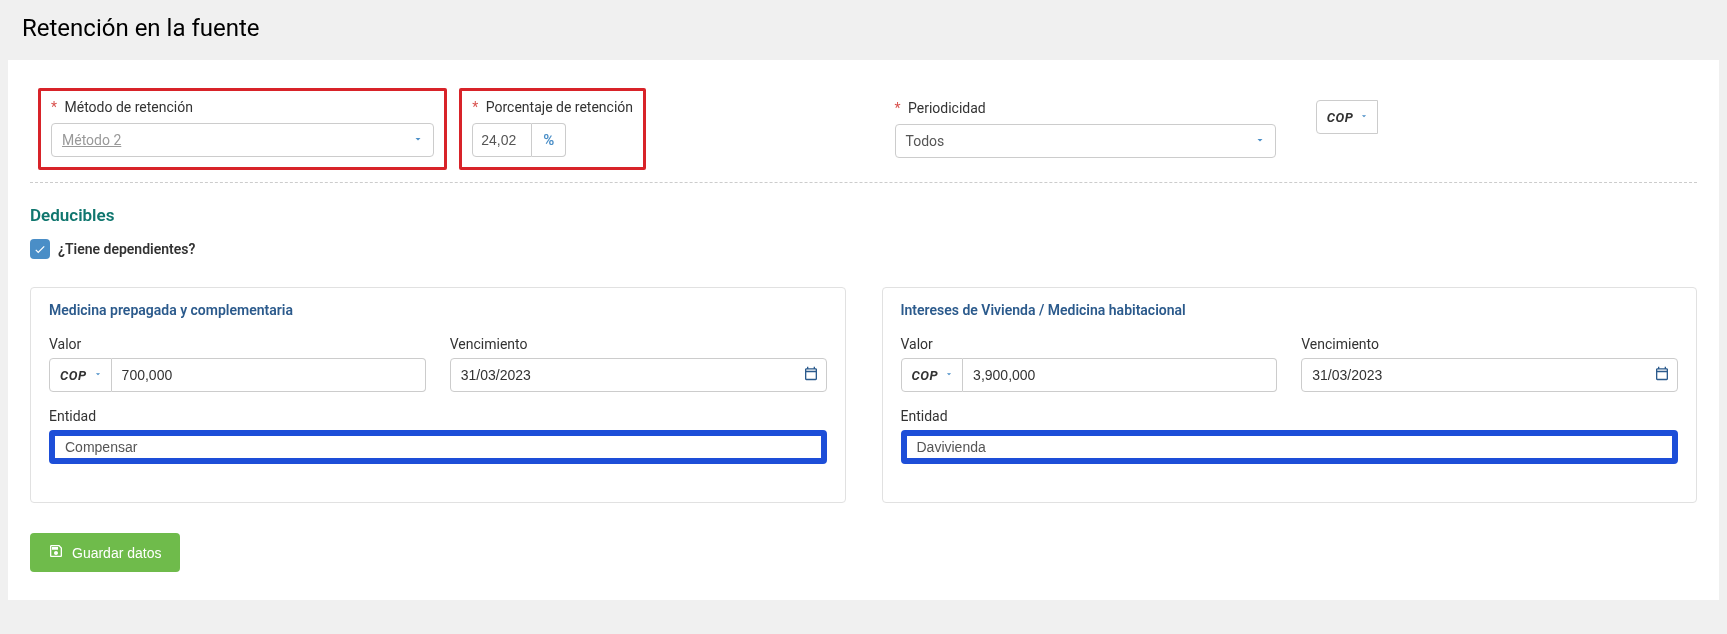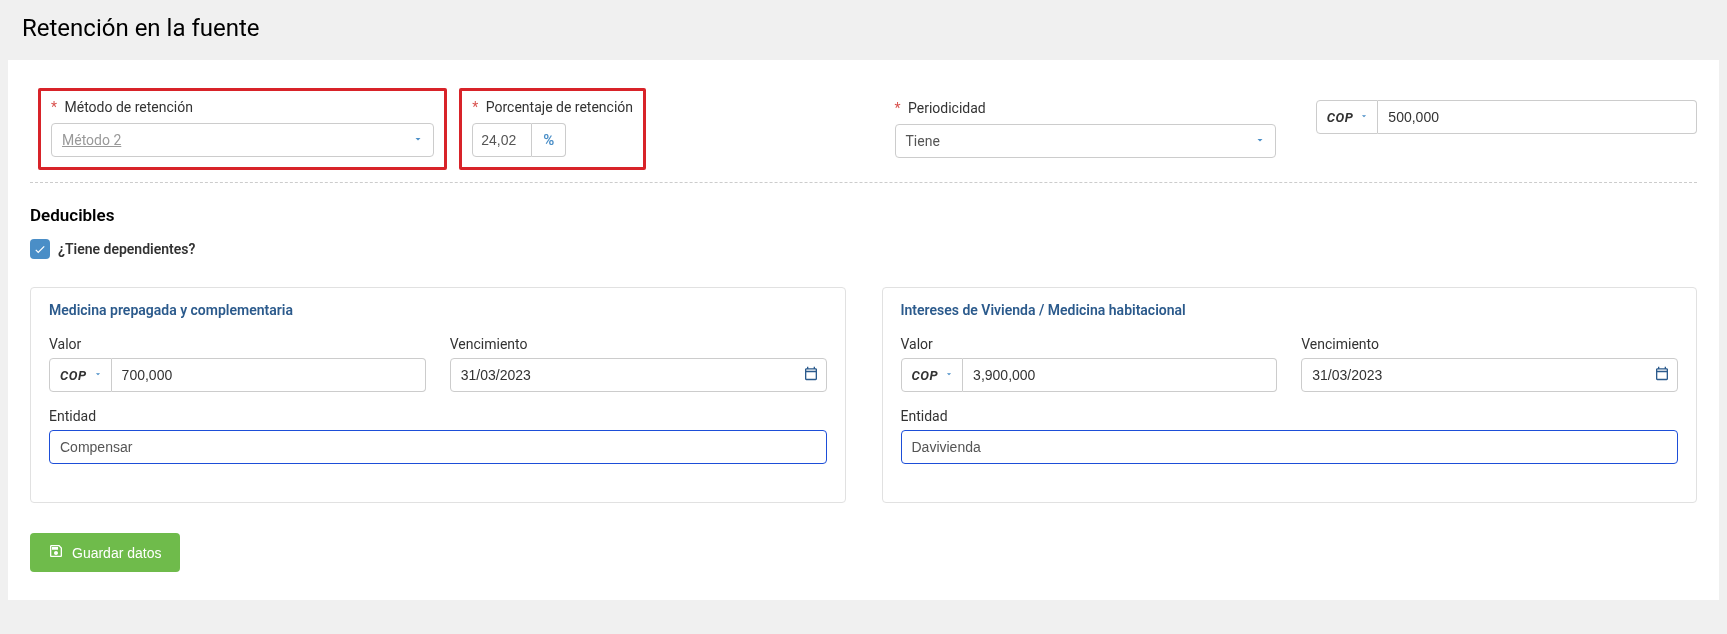--- a/index.html
+++ b/index.html
@@ -30,21 +30,21 @@
   .field-label {
     font-size: 14px;
     color: #333;
     margin-bottom: 8px;
     display: block;
   }
   .required-star { color: #d9534f; margin-right: 4px; }
   .control, .text-input {
     width: 100%;
     height: 34px;
-    border: 1px solid #1d4ed8;
+    border: 6px solid #1d4ed8;
     border-radius: 4px;
     padding: 0 10px;
     font-size: 14px;
     color: #555;
     background: #fff;
   }
   .select-wrap {
     position: relative;
     width: 100%;
   }
@@ -128,21 +128,21 @@
     padding: 0 10px;
     font-size: 14px;
     color: #333;
   }
   .divider {
     border: none;
     border-top: 1px dashed #ccc;
     margin: 10px 0 22px;
   }
   .section-heading {
-    color: #000000;
+    color: #0f766e;
     font-size: 17px;
     font-weight: 600;
     margin-bottom: 14px;
   }
   .checkbox-row {
     display: flex;
     align-items: center;
     gap: 8px;
     margin-bottom: 28px;
   }
@@ -265,40 +265,39 @@
         </div>
       </div>
     </div>
 
     <div class="field-group">
       <label class="field-label">
         <span class="required-star">*</span>
         <span>Periodicidad</span>
       </label>
       <div class="select-wrap">
-        <div class="select-display">Tiene</div>
+        <div class="select-display">Todos</div>
         <span class="chevron">
           <svg width="12" height="12" viewBox="0 0 24 24" fill="currentColor">
               <path d="M7 10l5 5 5-5z"></path>
             </svg>
         </span>
       </div>
     </div>
 
     <div class="field-group">
       <div class="currency-wrap">
         <div class="currency-prefix">
           <span class="cop">COP</span>
           <span class="chev">
             <svg width="10" height="10" viewBox="0 0 24 24" fill="currentColor">
                 <path d="M7 10l5 5 5-5z"></path>
               </svg>
           </span>
         </div>
-        <input class="currency-input" value="500,000" style="">
       </div>
     </div>
 
   </div>
 
   <hr class="divider">
 
   <h2 class="section-heading">Deducibles</h2>
 
   <div class="checkbox-row">

